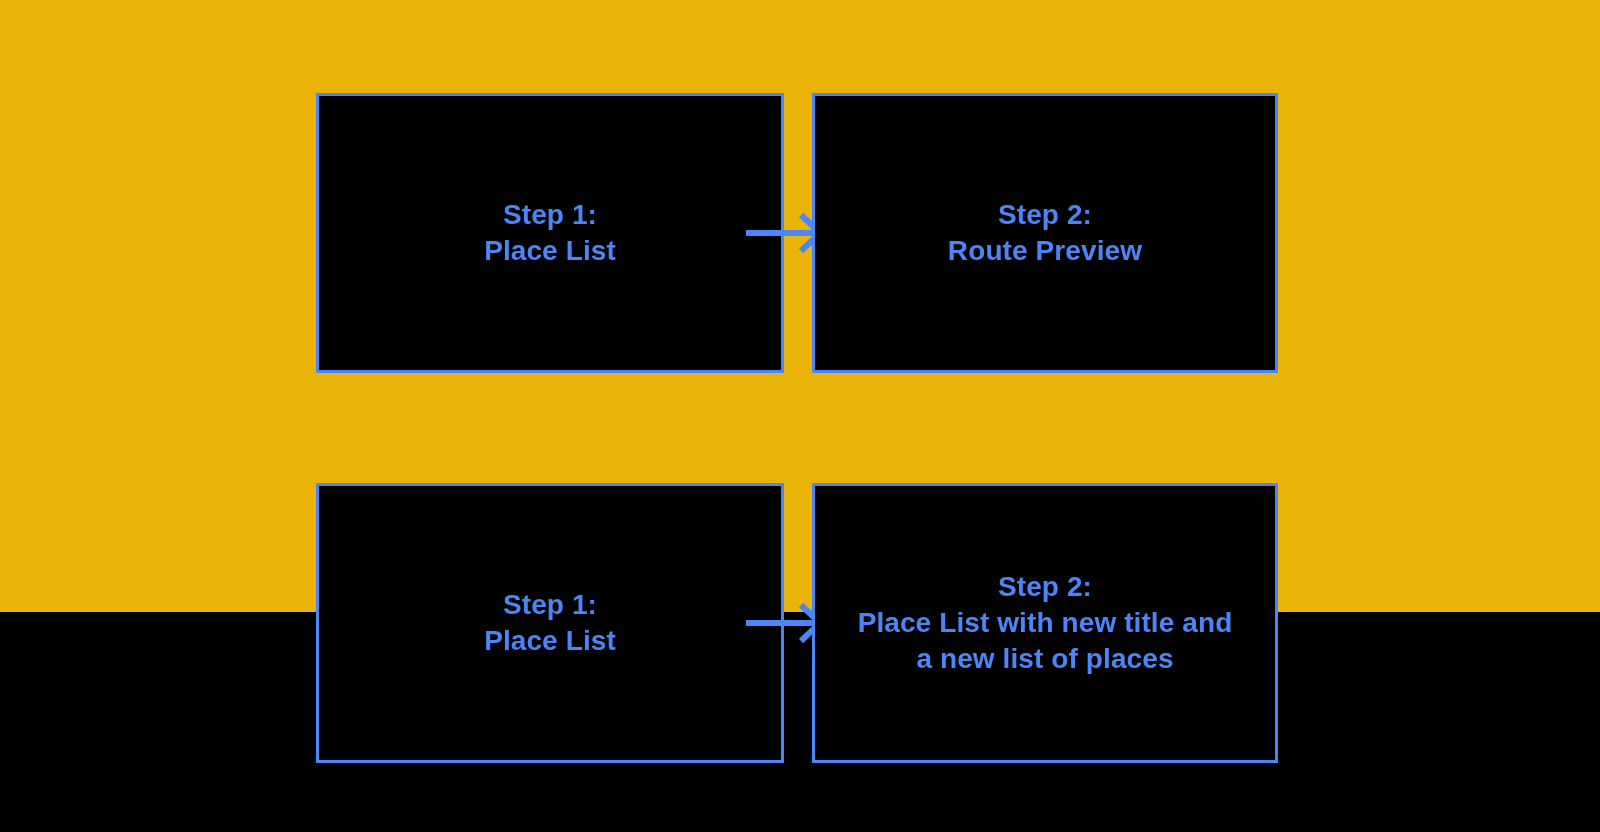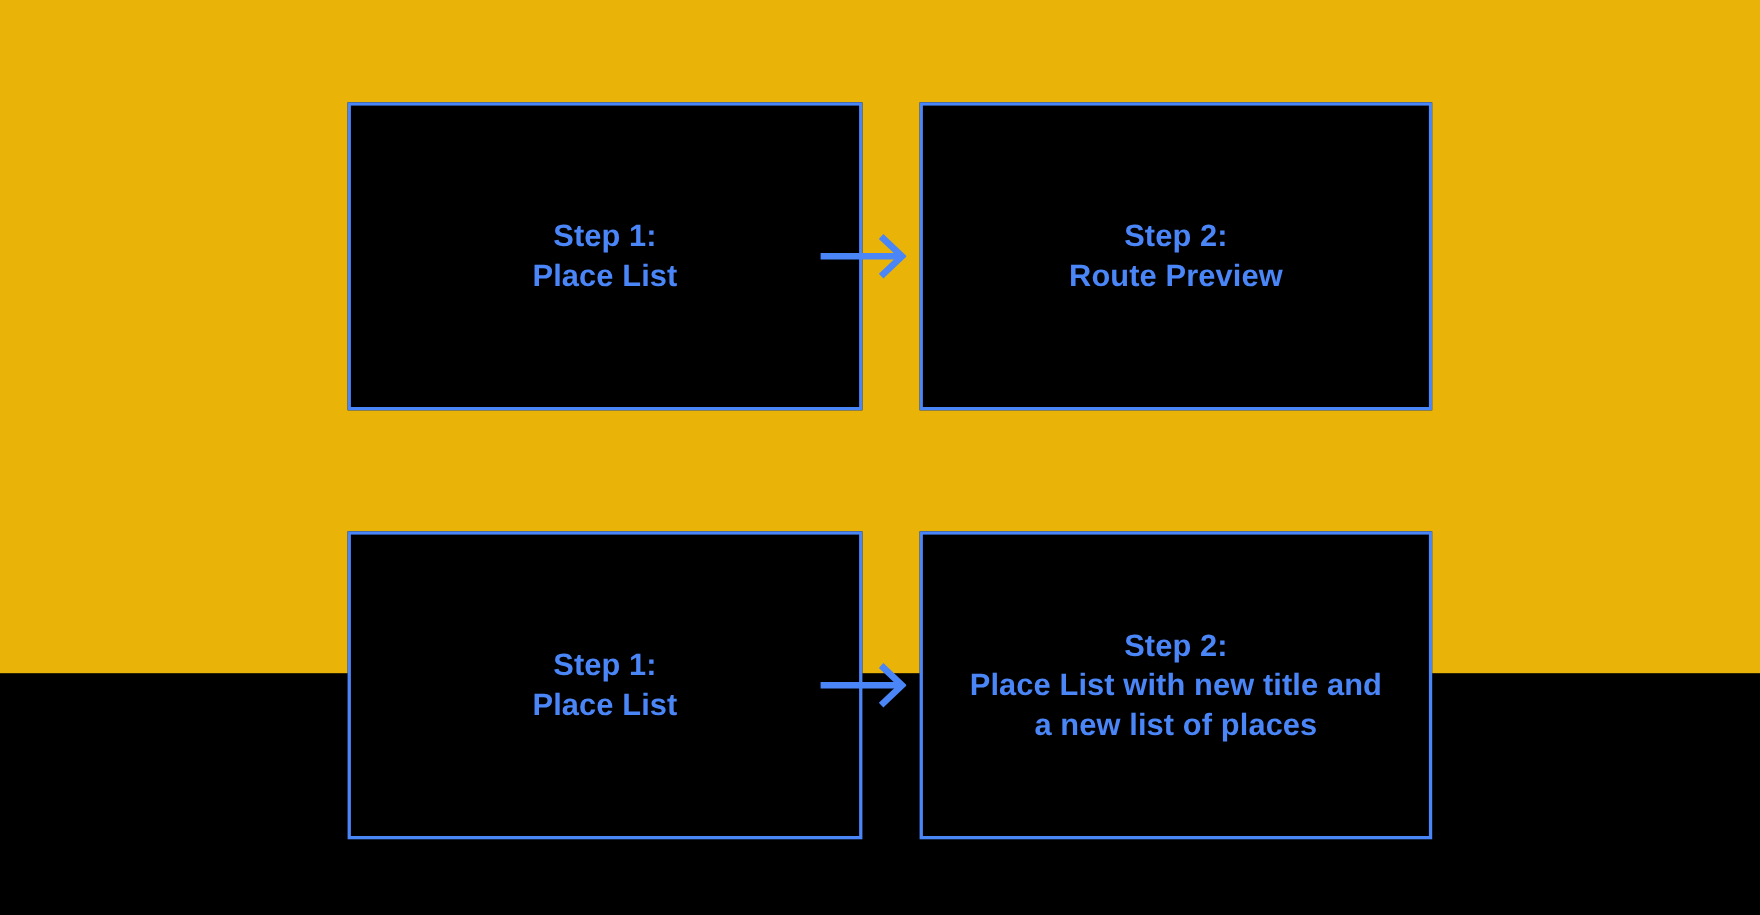--- a/index.html
+++ b/index.html
@@ -39,21 +39,21 @@
     justify-content: center;
     text-align: center;
   }
   .step-box.box-left {
     left: 316px;
     top: 0;
     width: 468px;
     height: 280px;
   }
   .step-box.box-right {
-    left: 836px;
+    left: 812px;
     top: 0;
     width: 466px;
     height: 280px;
   }
 
   .box-label {
     color: #4a86f7;
     font-size: 28px;
     font-weight: bold;
     line-height: 36px;

